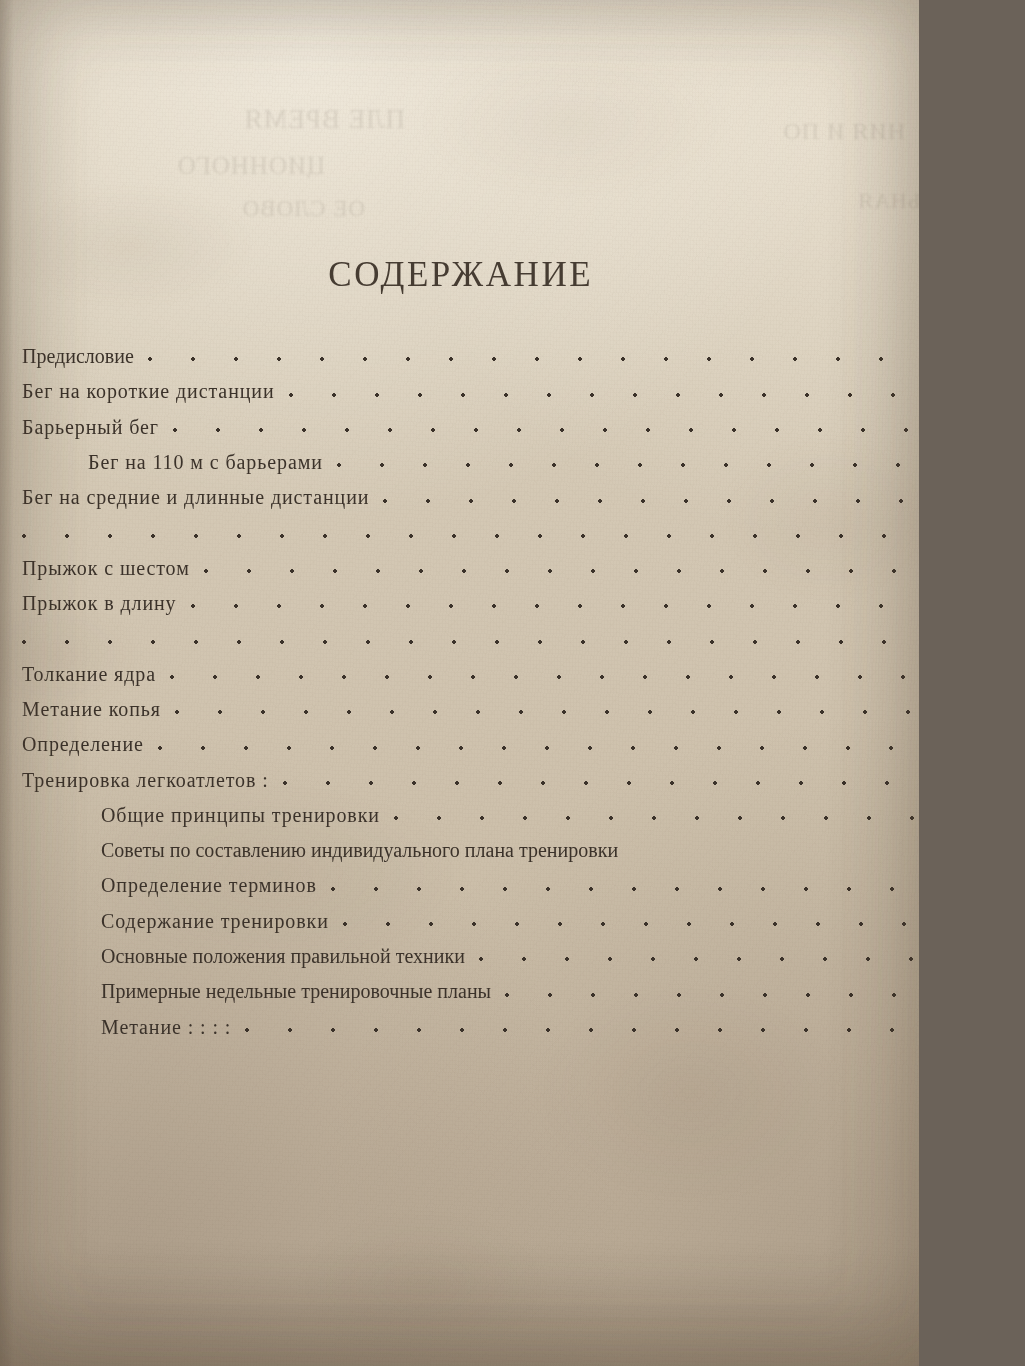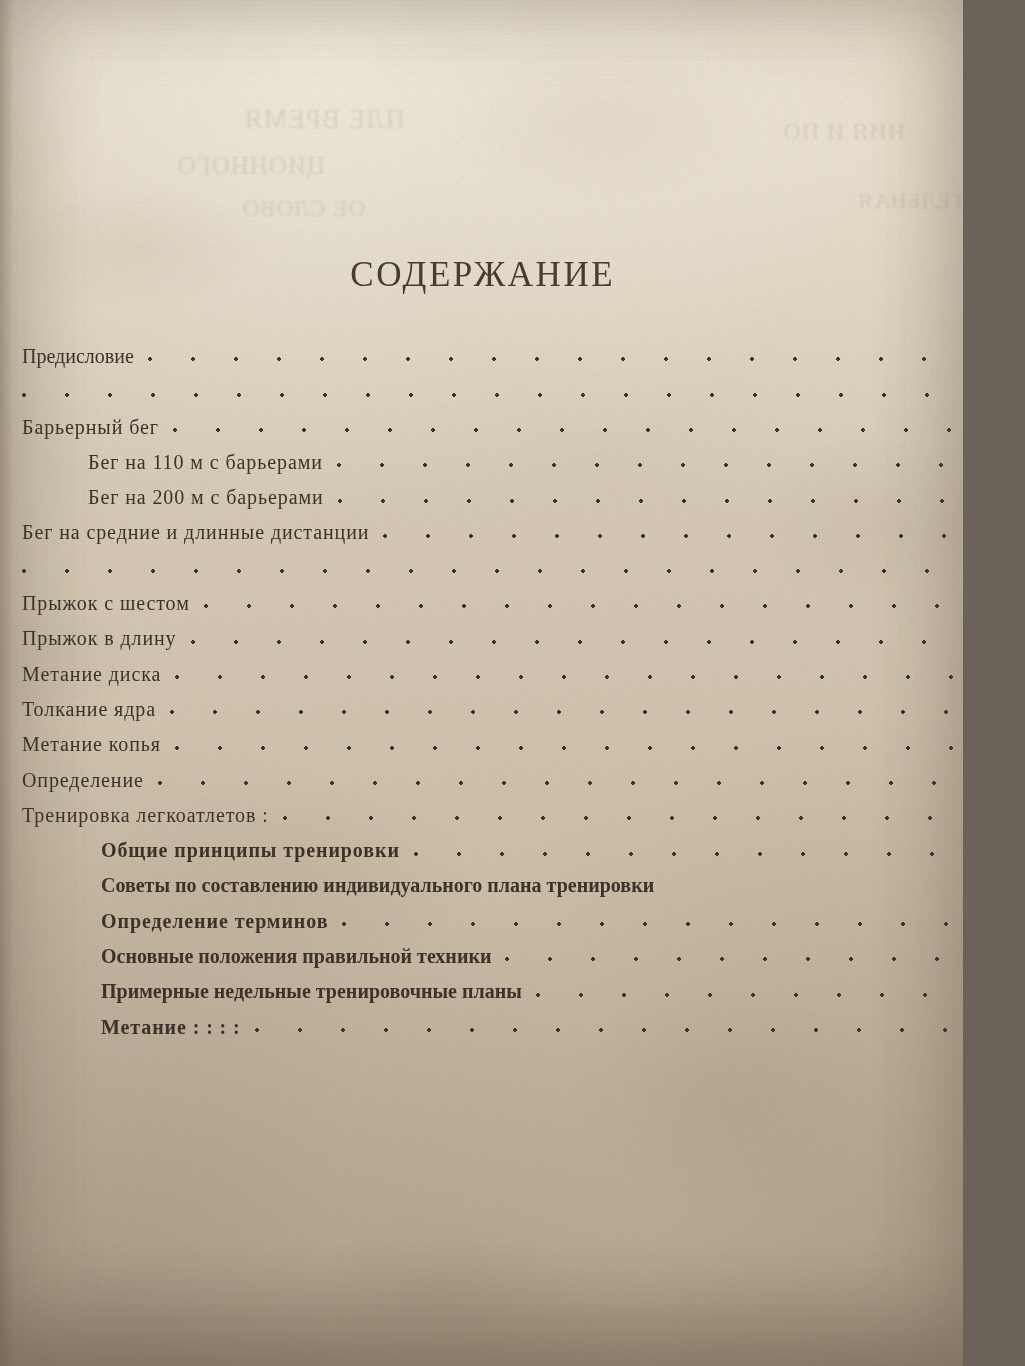--- a/index.html
+++ b/index.html
@@ -10,21 +10,20 @@
   }
 
   
   #page {
     position: relative;
     width: 919px;
     height: 1366px;
     overflow: hidden;
     background: #0ea5e9;
     font-family: "Liberation Serif", "DejaVu Serif", serif;
-    padding-left: 44px;
     -webkit-font-smoothing: antialiased;
   }
 
   
   .paper-base {
     position: absolute;
     inset: 0;
     background:
       radial-gradient(ellipse 95% 55% at 34% 4%,  rgba(255,252,244,0.55) 0%, rgba(255,252,244,0) 62%),
       radial-gradient(ellipse 70% 45% at 88% 10%, rgba(252,247,236,0.38) 0%, rgba(252,247,236,0) 65%),
@@ -135,21 +134,21 @@
     top: .62em;
     height: 4px;
     background-image: radial-gradient(circle at 2px 2px, #3b322a 1.65px, rgba(0,0,0,0) 2.1px);
     background-size: 43px 4px;
     background-repeat: repeat-x;
   }
 
   
   .lvl-0 { padding-left: 22px; }
   .lvl-1 { padding-left: 88px; }
-  .lvl-2 { padding-left: 101px; font-weight: bold; }
+  .lvl-2 { padding-left: 101px; }
 
   
   .trk-0  { letter-spacing: 0px;   }
   .trk-1  { letter-spacing: .9px;  }
 
   
   .vignette {
     position: absolute;
     inset: 0;
     pointer-events: none;
@@ -190,51 +189,47 @@
     </div>
 
   <h1 class="toc-title">СОДЕРЖАНИЕ</h1>
 
   <div class="toc-list" id="toc-list">
       <div class="toc-entry lvl-0 trk-0">
         <span class="label">Предисловие</span>
         <span class="leader"></span>
       </div>
       <div class="toc-entry lvl-0 trk-1">
+        <span class="label">Бег на короткие дистанции</span>
         <span class="leader"></span>
       </div>
       <div class="toc-entry lvl-0 trk-1">
         <span class="label">Барьерный   бег</span>
         <span class="leader"></span>
       </div>
       <div class="toc-entry lvl-1 trk-1">
         <span class="label">Бег на 110 м с барьерами</span>
         <span class="leader"></span>
       </div>
-      <div class="toc-entry lvl-1 trk-1">
-        <span class="label">Бег на 200 м с барьерами</span>
-        <span class="leader"></span>
-      </div>
       <div class="toc-entry lvl-0 trk-1">
         <span class="label">Бег на средние и длинные дистанции</span>
         <span class="leader"></span>
       </div>
       <div class="toc-entry lvl-0 trk-1">
         <span class="leader"></span>
       </div>
       <div class="toc-entry lvl-0 trk-1">
         <span class="label">Прыжок с шестом</span>
         <span class="leader"></span>
       </div>
       <div class="toc-entry lvl-0 trk-1">
         <span class="label">Прыжок  в  длину</span>
         <span class="leader"></span>
       </div>
       <div class="toc-entry lvl-0 trk-1">
-        <span class="label">Метание  диска</span>
         <span class="leader"></span>
       </div>
       <div class="toc-entry lvl-0 trk-1">
         <span class="label">Толкание   ядра</span>
         <span class="leader"></span>
       </div>
       <div class="toc-entry lvl-0 trk-1">
         <span class="label">Метание  копья</span>
         <span class="leader"></span>
       </div>
@@ -251,20 +246,24 @@
         <span class="leader"></span>
       </div>
       <div class="toc-entry lvl-2 trk-0">
         <span class="label">Советы по составлению индивидуального плана тренировки</span>
         <span class="leader" style="visibility: hidden;"></span>
       </div>
       <div class="toc-entry lvl-2 trk-1">
         <span class="label">Определение терминов</span>
         <span class="leader"></span>
       </div>
+      <div class="toc-entry lvl-2 trk-1">
+        <span class="label">Содержание  тренировки</span>
+        <span class="leader"></span>
+      </div>
       <div class="toc-entry lvl-2 trk-0">
         <span class="label">Основные положения правильной техники</span>
         <span class="leader"></span>
       </div>
       <div class="toc-entry lvl-2 trk-0">
         <span class="label">Примерные  недельные  тренировочные  планы</span>
         <span class="leader"></span>
       </div>
       <div class="toc-entry lvl-2 trk-1">
         <span class="label">Метание  :   :   :   :</span>

